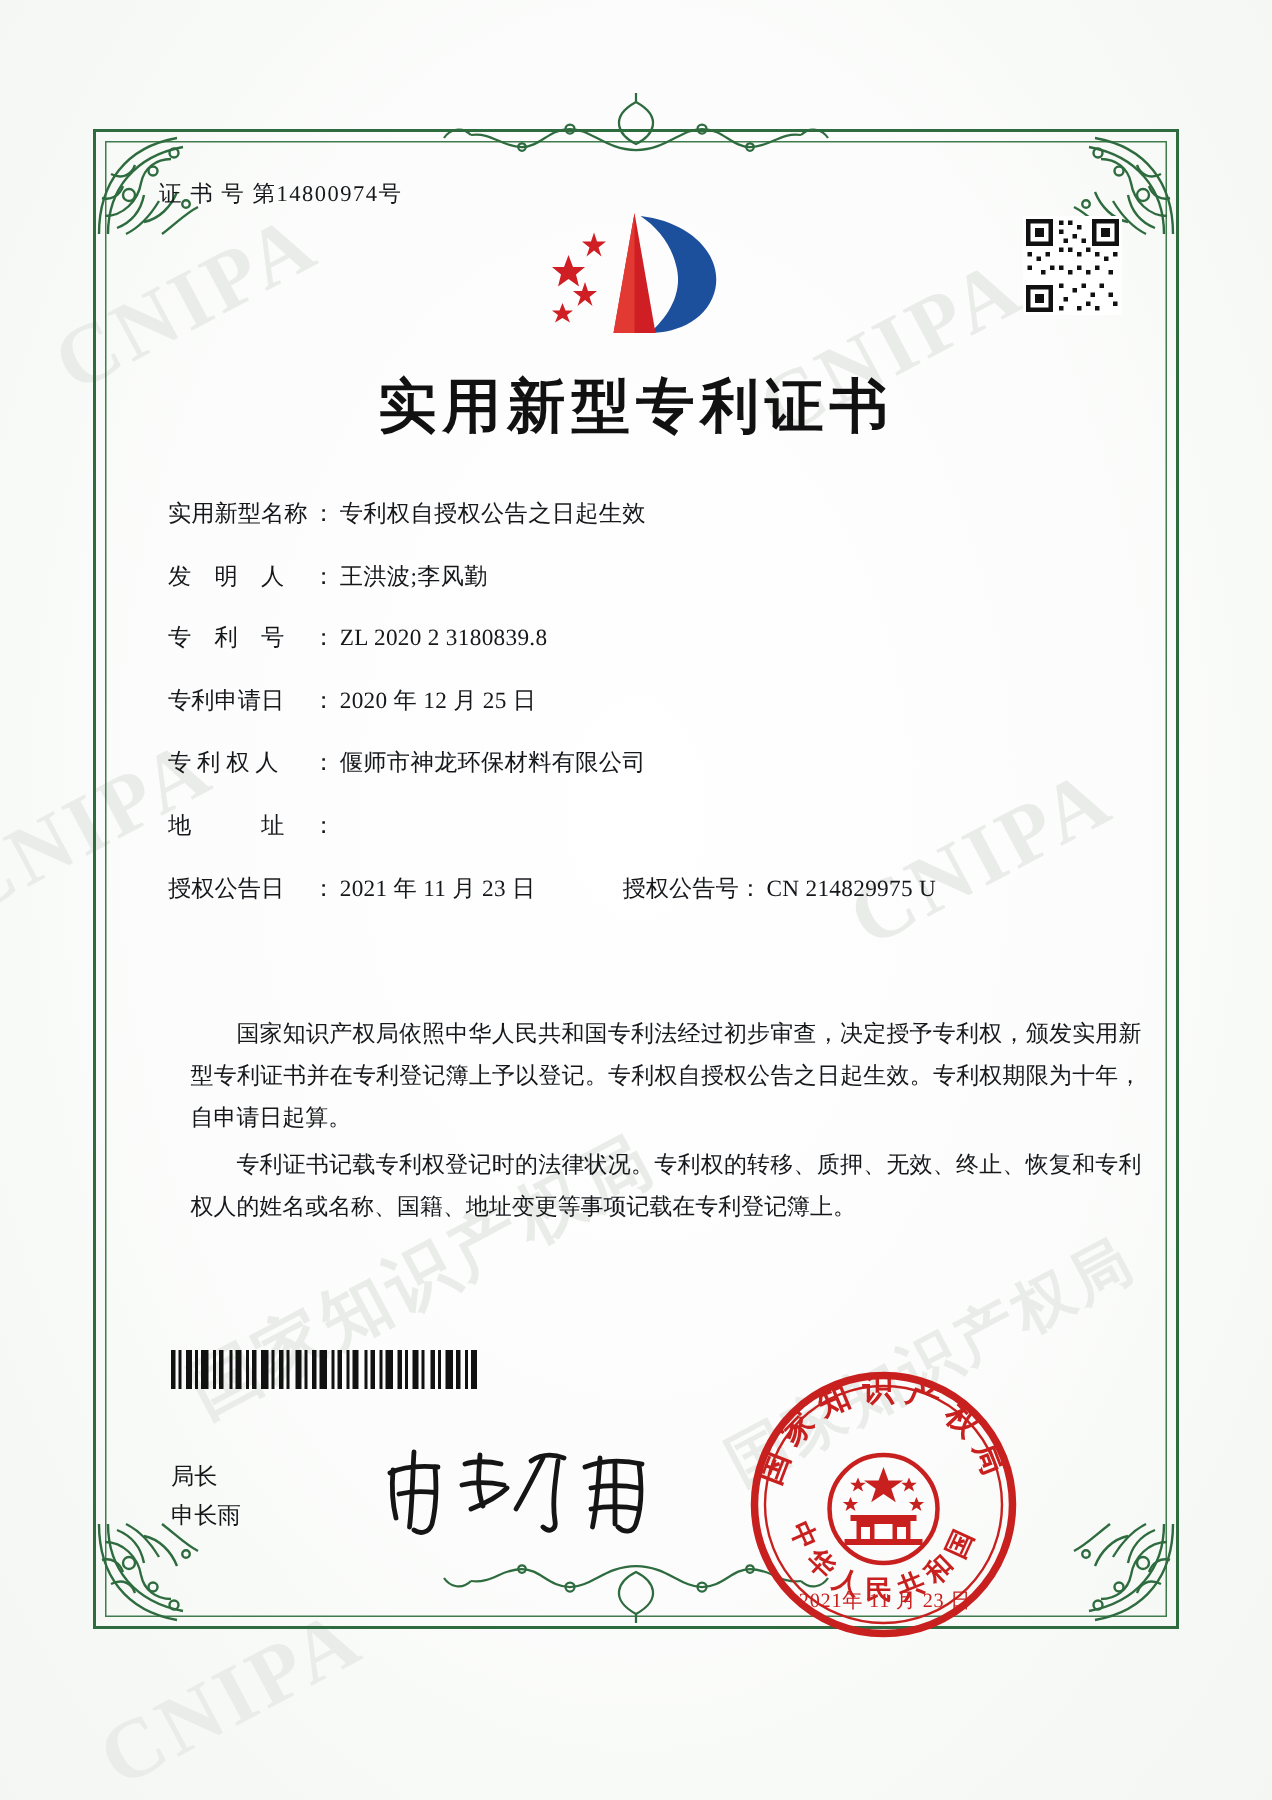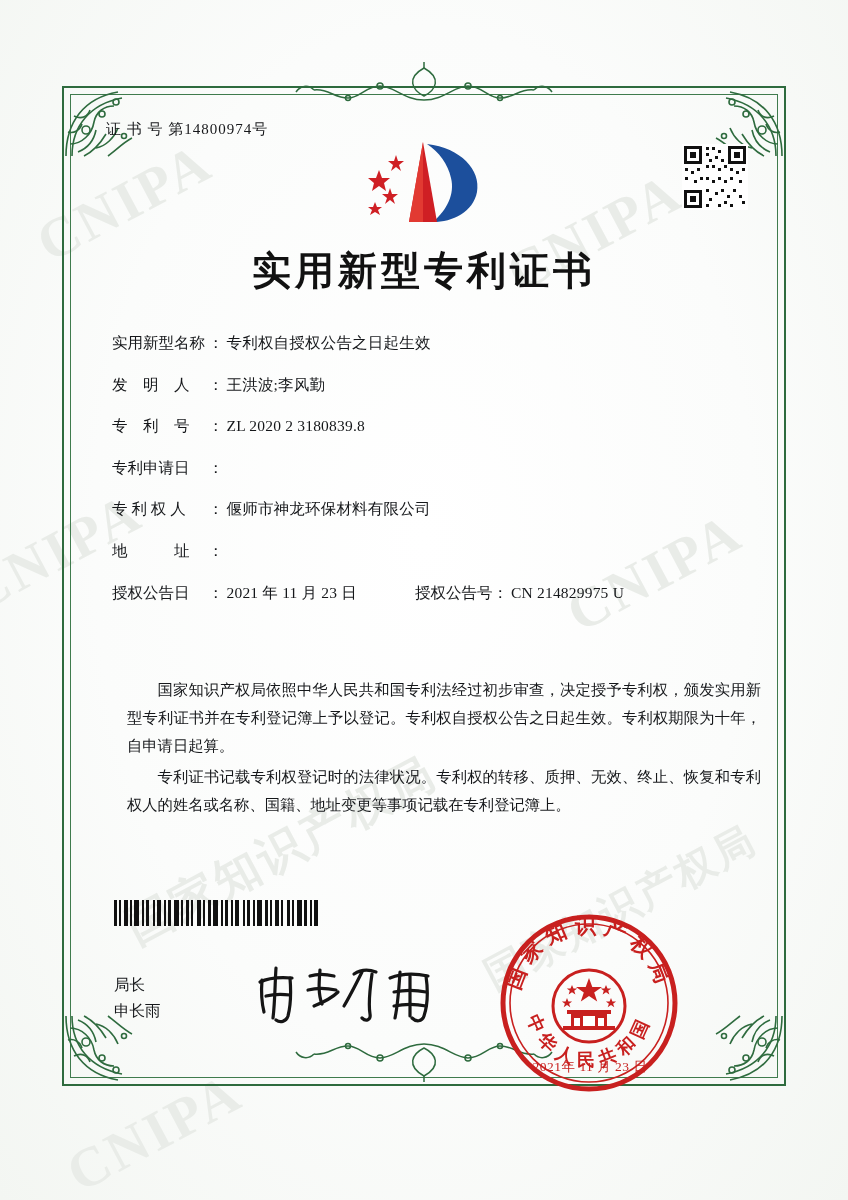--- a/index.html
+++ b/index.html
@@ -440,20 +440,21 @@
         <span class="f-value">王洪波;李风勤</span>
       </div>
       <div class="field-row">
         <span class="f-label">专　利　号</span>
         <span class="f-colon">：</span>
         <span class="f-value">ZL 2020 2 3180839.8</span>
       </div>
       <div class="field-row">
         <span class="f-label">专利申请日</span>
         <span class="f-colon">：</span>
+        <span class="f-value">2020 年 12 月 25 日</span>
       </div>
       <div class="field-row">
         <span class="f-label">专 利 权 人</span>
         <span class="f-colon">：</span>
         <span class="f-value">偃师市神龙环保材料有限公司</span>
       </div>
       <div class="field-row">
         <span class="f-label">地　　　址</span>
         <span class="f-colon">：</span>
       </div>

